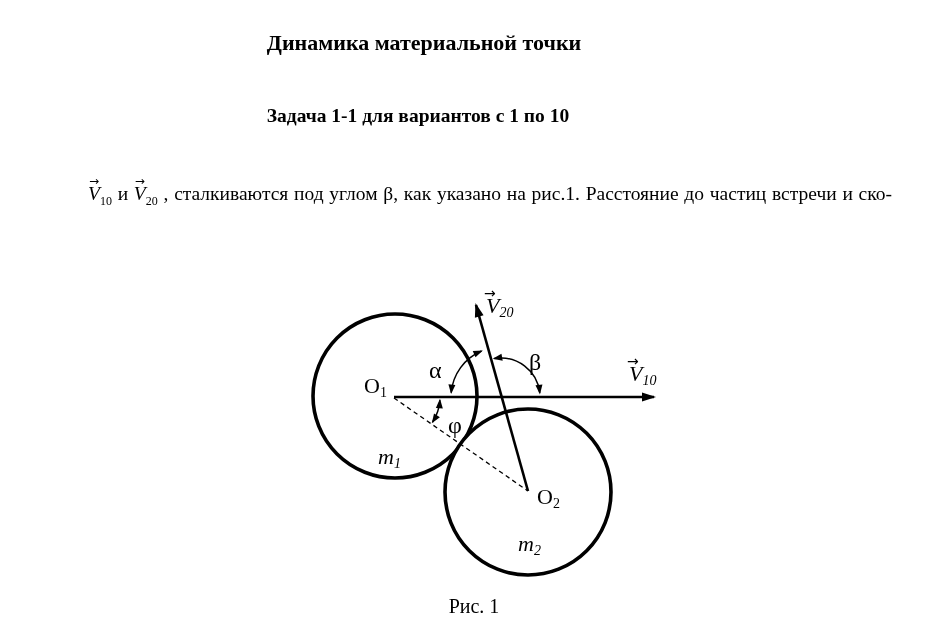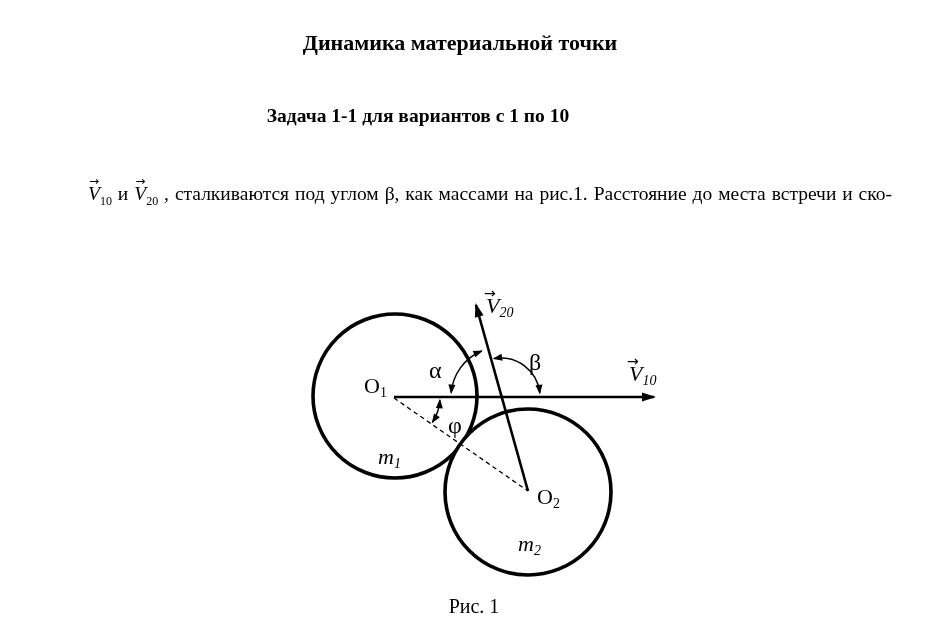--- a/index.html
+++ b/index.html
@@ -1,20 +1,20 @@
 <!DOCTYPE html>
 <html><head>
 <meta charset="utf-8">
 <style>
   html,body{margin:0;padding:0;background:#ffffff;}
   body{width:948px;height:630px;position:relative;overflow:hidden;
        font-family:"Liberation Serif","DejaVu Serif",serif;color:#000;}
 
   .title{position:absolute;top:31px;left:0;width:848px;text-align:center;
-         font-weight:bold;font-size:22px;line-height:1.1;padding-left:36px;}
+         font-weight:bold;font-size:22px;line-height:1.1;}
   .subtitle{position:absolute;top:105px;left:0;width:836px;text-align:center;
          font-weight:bold;font-size:19.5px;line-height:1.1;}
 
   .para{position:absolute;left:88px;top:176px;width:804px;
         font-size:19.5px;line-height:36.7px;}
   .tline{text-align:justify;text-align-last:justify;}
   .tline.l1{text-indent:45px;}
   .tline.l3{text-align:left;text-align-last:left;}
   .para i{font-style:italic;}
   .para sub{font-size:12px;line-height:0;}
@@ -35,21 +35,21 @@
   .caption{position:absolute;top:595px;left:0;width:948px;text-align:center;
            font-size:20px;}
 </style>
 </head>
 <body>
 
 <div class="title">Динамика материальной точки</div>
 <div class="subtitle">Задача 1-1 для вариантов с 1 по 10</div>
 
 <div class="para">
-  <div class="tline l2"><span class="vec"><span class="varrow">→</span><span class="vletter">V</span><sub>10</sub></span><span> и </span><span class="vec"><span class="varrow">→</span><span class="vletter">V</span><sub>20</sub></span><span> , сталкиваются под углом β, как массами на рис.1. Расстояние до места встречи и ско-</span></div>
+  <div class="tline l2"><span class="vec"><span class="varrow">→</span><span class="vletter">V</span><sub>10</sub></span><span> и </span><span class="vec"><span class="varrow">→</span><span class="vletter">V</span><sub>20</sub></span><span> , сталкиваются под углом β, как указано на рис.1. Расстояние до частиц встречи и ско-</span></div>
 </div>
 
 <svg class="fig" viewBox="280 288 420 302" xmlns="http://www.w3.org/2000/svg">
   <defs>
     <marker id="ab" markerUnits="userSpaceOnUse" markerWidth="16" markerHeight="12" refX="13" refY="6" orient="auto">
       <path d="M1,1.5 L15,6 L1,10.5 z" fill="#000"></path>
     </marker>
     <marker id="ase" markerUnits="userSpaceOnUse" markerWidth="11" markerHeight="9" refX="8.5" refY="4.5" orient="auto">
       <path d="M0.5,1 L10,4.5 L0.5,8 z" fill="#000"></path>
     </marker>

